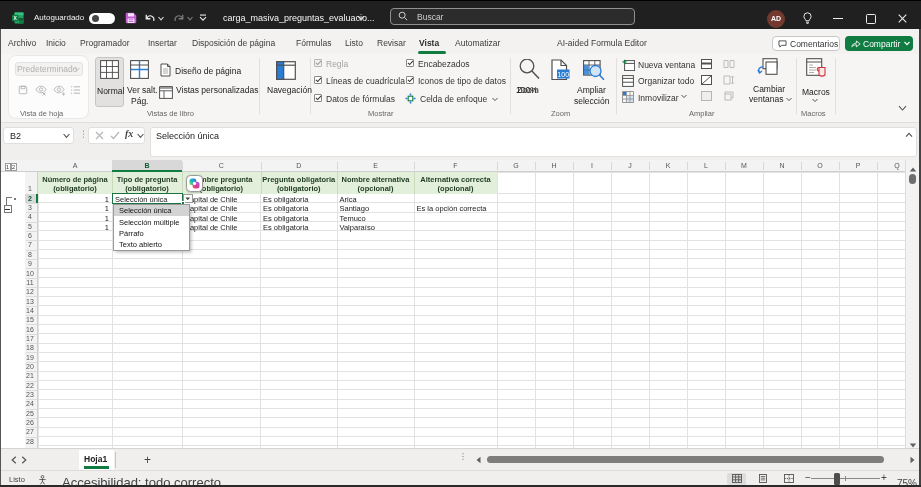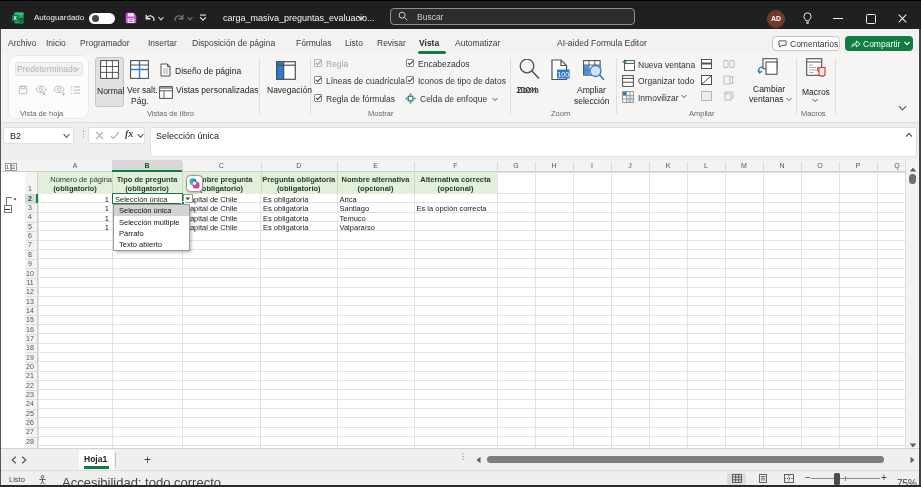--- a/index.html
+++ b/index.html
@@ -194,21 +194,21 @@
   <div class="ab" style="left:314px;top:22px;width:8px;height:8px;background:#fff;border:1px solid #8a8886;border-radius:1px;box-sizing:border-box;"></div>
   <svg class="ab" style="left:315px;top:23px;" width="7" height="6" viewBox="0 0 8 7">
       <path d="M1 3.4 L3 5.4 L7 1" stroke="#333" fill="none" stroke-width="1.2"></path>
     </svg>
   <div class="tx" style="left:326px;top:22px;font-size:8.5px;color:#333;">Líneas de cuadrícula</div>
 
   <div class="ab" style="left:314px;top:40px;width:8px;height:8px;background:#fff;border:1px solid #8a8886;border-radius:1px;box-sizing:border-box;"></div>
   <svg class="ab" style="left:315px;top:41px;" width="7" height="6" viewBox="0 0 8 7">
       <path d="M1 3.4 L3 5.4 L7 1" stroke="#333" fill="none" stroke-width="1.2"></path>
     </svg>
-  <div class="tx" style="left:326px;top:40px;font-size:8.5px;color:#333;">Regla de fórmulas</div>
+  <div class="tx" style="left:326px;top:40px;font-size:8.5px;color:#333;">Datos de fórmulas</div>
 
   <div class="ab" style="left:406px;top:5px;width:8px;height:8px;background:#fff;border:1px solid #8a8886;border-radius:1px;box-sizing:border-box;"></div>
   <svg class="ab" style="left:407px;top:6px;" width="7" height="6" viewBox="0 0 8 7">
       <path d="M1 3.4 L3 5.4 L7 1" stroke="#333" fill="none" stroke-width="1.2"></path>
     </svg>
   <div class="tx" style="left:418px;top:5px;font-size:8.5px;color:#333;">Encabezados</div>
 
   <div class="ab" style="left:406px;top:22px;width:8px;height:8px;background:#fff;border:1px solid #8a8886;border-radius:1px;box-sizing:border-box;"></div>
   <svg class="ab" style="left:407px;top:23px;" width="7" height="6" viewBox="0 0 8 7">
       <path d="M1 3.4 L3 5.4 L7 1" stroke="#333" fill="none" stroke-width="1.2"></path>
@@ -489,21 +489,21 @@
     <div class="ab" style="left:26px;top:267.25px;width:11px;height:1px;background:#dcdcdc;"></div>
     <div class="tx" style="left:24.5px;top:268.45px;width:11px;text-align:center;font-size:7px;color:#555;">27</div>
     <div class="ab" style="left:26px;top:276.60px;width:11px;height:1px;background:#dcdcdc;"></div>
     <div class="tx" style="left:24.5px;top:277.80px;width:11px;text-align:center;font-size:7px;color:#555;">28</div>
 <div class="ab" style="left:38px;top:12.0px;width:459px;height:21.5px;background:#e2efda;"></div>
     <div class="ab" style="left:112px;top:12.0px;width:1px;height:21.5px;background:#cadbbc;"></div>
     <div class="ab" style="left:182px;top:12.0px;width:1px;height:21.5px;background:#cadbbc;"></div>
     <div class="ab" style="left:260.5px;top:12.0px;width:1px;height:21.5px;background:#cadbbc;"></div>
     <div class="ab" style="left:337px;top:12.0px;width:1px;height:21.5px;background:#cadbbc;"></div>
     <div class="ab" style="left:414px;top:12.0px;width:1px;height:21.5px;background:#cadbbc;"></div>
-    <div class="tx" style="left:38px;top:14.5px;width:74px;text-align:right;font-size:7.5px;font-weight:normal;color:#1f3a20;">Número de página</div>
+    <div class="tx" style="left:38px;top:14.5px;width:74px;text-align:center;font-size:7.5px;font-weight:bold;color:#1f3a20;">Número de página</div>
     <div class="tx" style="left:38px;top:23.5px;width:74px;text-align:center;font-size:7.5px;font-weight:bold;color:#1f3a20;">(obligatorio)</div>
     <div class="tx" style="left:112px;top:14.5px;width:70px;text-align:center;font-size:7.5px;font-weight:bold;color:#1f3a20;">Tipo de pregunta</div>
     <div class="tx" style="left:112px;top:23.5px;width:70px;text-align:center;font-size:7.5px;font-weight:bold;color:#1f3a20;">(obligatorio)</div>
     <div class="tx" style="left:182px;top:14.5px;width:78.5px;text-align:center;font-size:7.5px;font-weight:bold;color:#1f3a20;">Nombre pregunta</div>
     <div class="tx" style="left:182px;top:23.5px;width:78.5px;text-align:center;font-size:7.5px;font-weight:bold;color:#1f3a20;">(obligatorio)</div>
     <div class="tx" style="left:260.5px;top:14.5px;width:76.5px;text-align:center;font-size:7.5px;font-weight:bold;color:#1f3a20;">Pregunta obligatoria</div>
     <div class="tx" style="left:260.5px;top:23.5px;width:76.5px;text-align:center;font-size:7.5px;font-weight:bold;color:#1f3a20;">(obligatorio)</div>
     <div class="tx" style="left:337px;top:14.5px;width:77px;text-align:center;font-size:7.5px;font-weight:bold;color:#1f3a20;">Nombre alternativa</div>
     <div class="tx" style="left:337px;top:23.5px;width:77px;text-align:center;font-size:7.5px;font-weight:bold;color:#1f3a20;">(opcional)</div>
     <div class="tx" style="left:414px;top:14.5px;width:83px;text-align:center;font-size:7.5px;font-weight:bold;color:#1f3a20;">Alternativa correcta</div>

